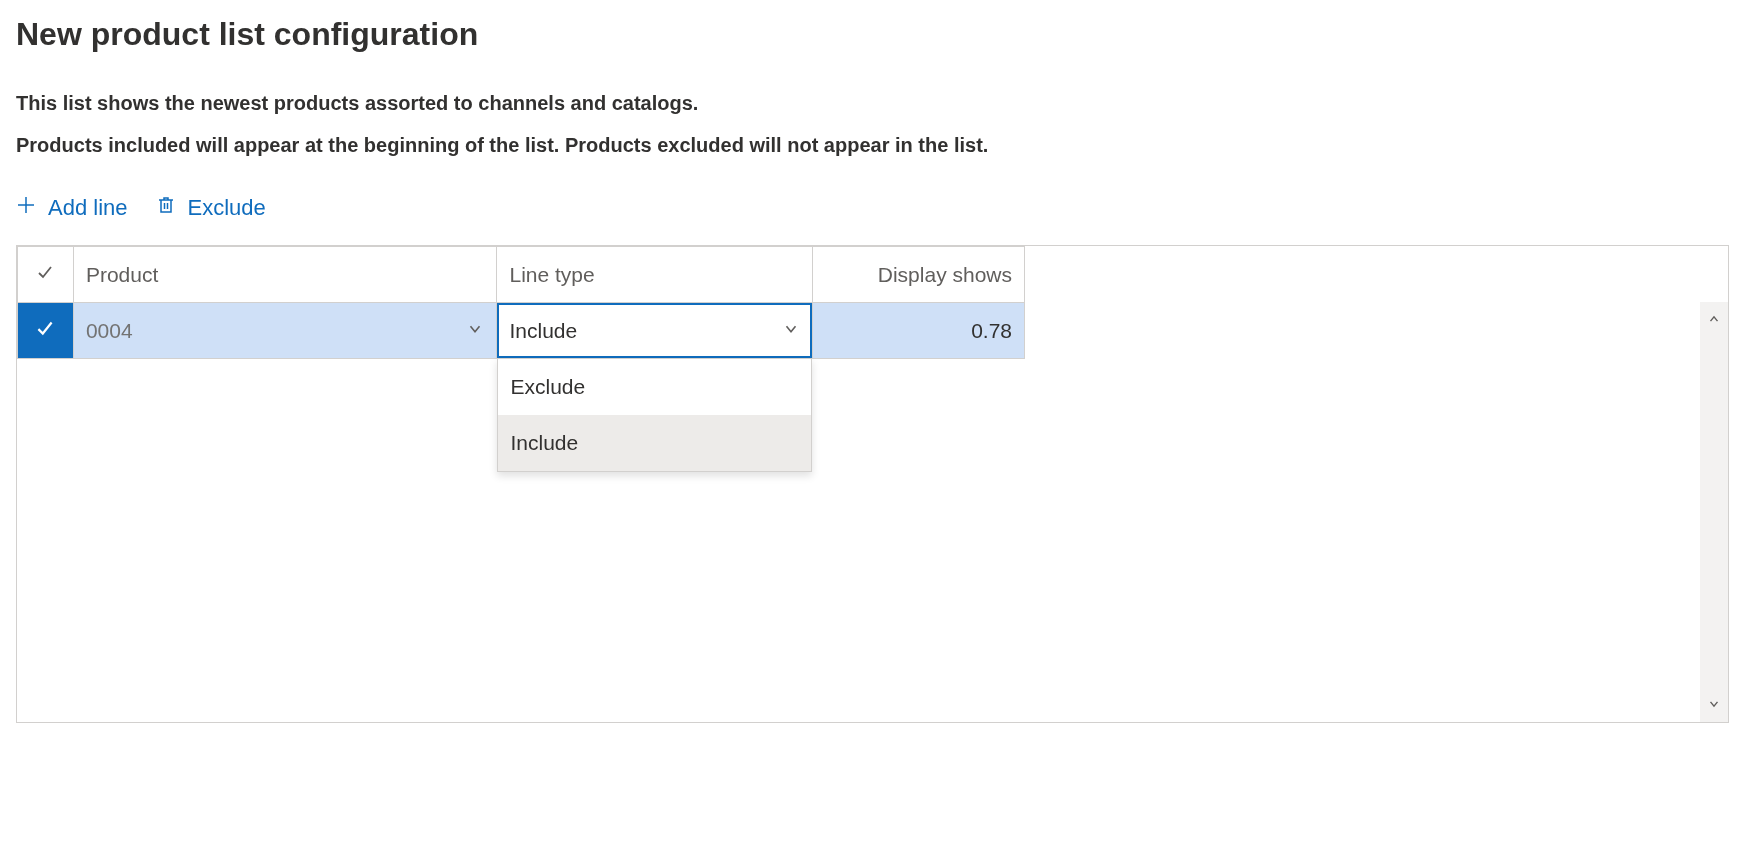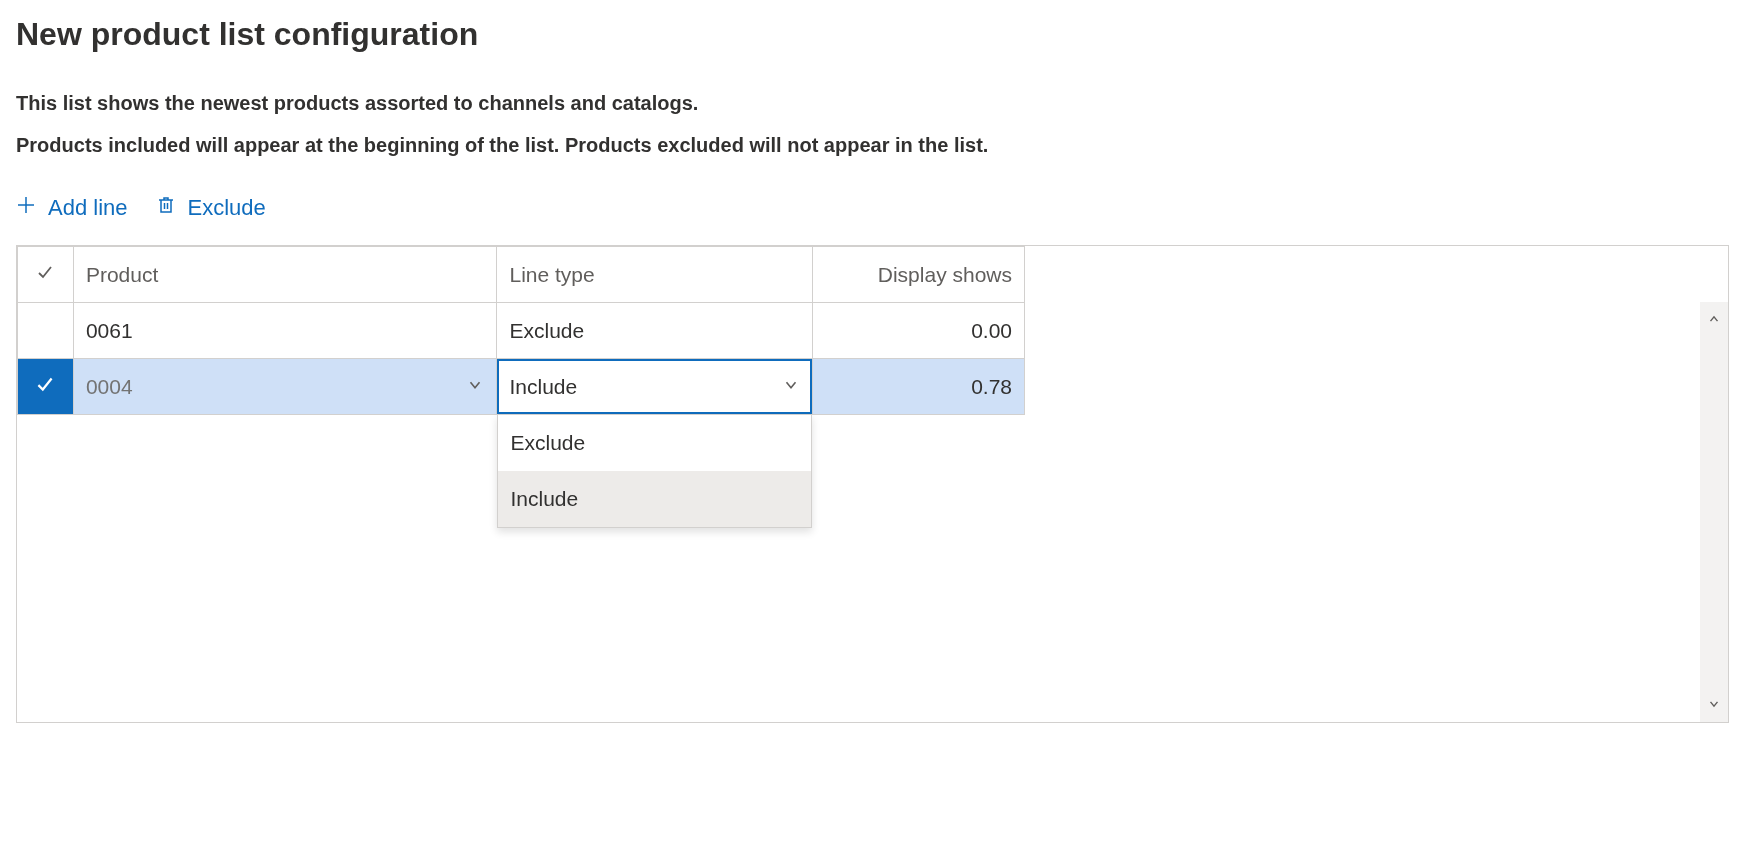--- a/index.html
+++ b/index.html
@@ -178,26 +178,20 @@
                   <polyline points="4,11 8,15 16,5"></polyline>
                 </svg>
             </span>
           </th>
           <th class="col-product">Product</th>
           <th class="col-linetype">Line type</th>
           <th class="col-display">Display shows</th>
         </tr>
       </thead>
       <tbody>
-        <tr>
-          <td class="col-check"></td>
-          <td class="col-product">0061</td>
-          <td class="col-linetype">Exclude</td>
-          <td class="col-display">0.00</td>
-        </tr>
         <tr class="row-selected">
           <td class="col-check">
             <span>
               <svg width="22" height="22" viewBox="0 0 20 20" fill="none" stroke-width="2">
                   <polyline points="4,11 8,15 16,5"></polyline>
                 </svg>
             </span>
           </td>
           <td class="col-product">
             <div class="product-cell">

